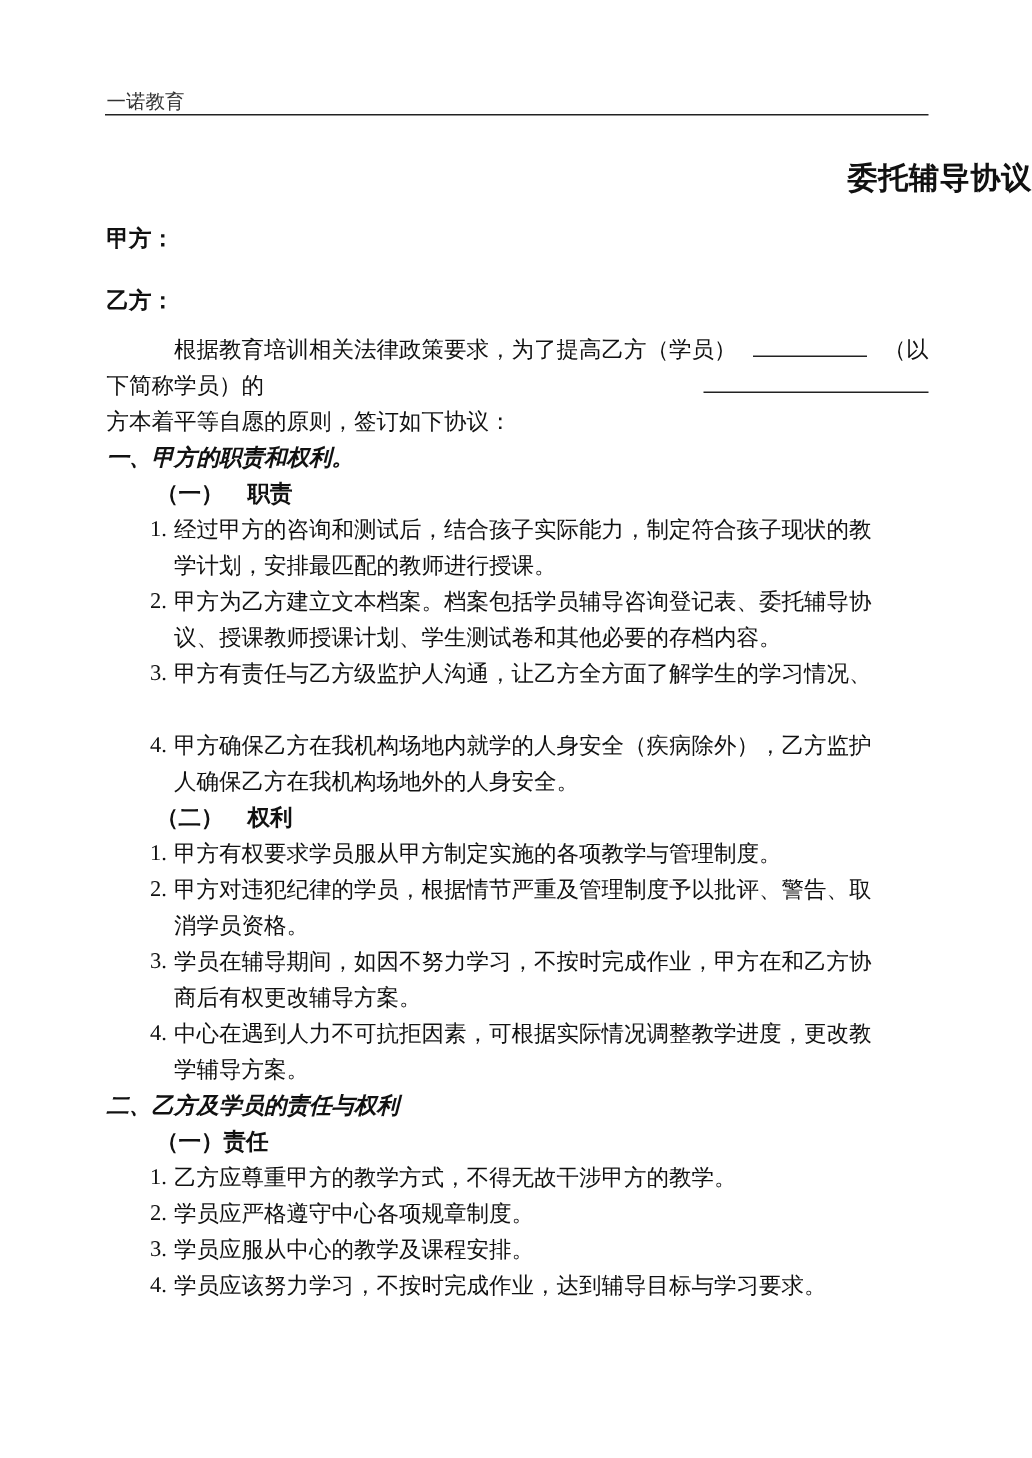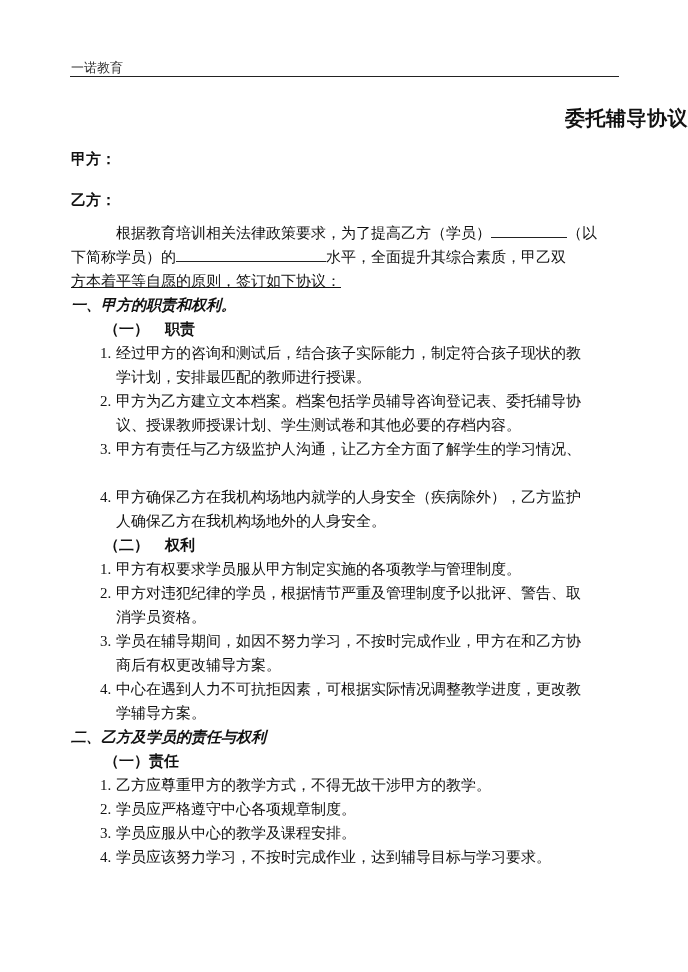--- a/index.html
+++ b/index.html
@@ -5,22 +5,22 @@
   html, body { margin: 0; padding: 0; background: #ffffff; }
   body { width: 688px; height: 972px; position: relative; overflow: hidden;
          font-family: "DejaVu Serif", "Liberation Serif", serif; color: #111; }
   .page { position: absolute; left: 0; top: 0; width: 688px; height: 684px; background: #fff; }
   .header-text { position: absolute; left: 71px; top: 59px; font-size: 13px; color: #333; letter-spacing: 0px; }
   .header-rule { position: absolute; left: 70px; top: 76px; width: 549px; height: 0; border-top: 1.2px solid #222; }
   .title { position: absolute; left: 0; width: 688px; top: 105px; text-align: right;
            font-family: "DejaVu Sans", "Liberation Sans", sans-serif; font-weight: bold; font-size: 20px; letter-spacing: 0.5px; }
   .party { position: absolute; left: 71px; font-weight: bold; font-size: 15px; }
   .para { position: absolute; left: 71px; width: 548px; font-size: 15px; line-height: 24px; }
-  .line { white-space: nowrap; display: flex; }
-  .line.last { justify-content: flex-start; text-decoration: underline; }
+  .line { white-space: nowrap; display: flex; justify-content: space-between; }
+  .line.last { justify-content: flex-start; }
   .indent { padding-left: 45px; }
   .blank { display: inline-block; border-bottom: 1px solid #222; height: 16px; vertical-align: baseline; }
   .h1 { position: absolute; left: 71px; font-weight: bold; font-size: 15px; line-height: 24px; font-style: italic; }
   .h2 { position: absolute; left: 104px; font-weight: bold; font-size: 15px; line-height: 24px; }
   .h2 .gap { display: inline-block; width: 16px; }
   .item { position: absolute; left: 100px; width: 518px; font-size: 15px; line-height: 24px; }
   .item .num { position: absolute; left: 0; top: 0; font-family: "Liberation Serif", serif; }
   .item .txt { margin-left: 16px; display: block; }
   .item .row { display: flex; justify-content: space-between; white-space: nowrap; }
   .item .row.last { justify-content: flex-start; }
@@ -40,21 +40,20 @@
 
   <div class="para" style="top:221px">
     <div class="line indent">
       <span>根据教育培训相关法律政策要求，为了提高乙方（学员）</span>
       <span class="blank" style="width:76px"></span>
       <span>（以</span>
     </div>
     <div class="line">
       <span>下简称学员）的</span>
       <span class="blank" style="width:150px"></span>
-      <span>水平，全面提升其综合素质，甲乙双</span>
     </div>
     <div class="line last">
       <span>方本着平等自愿的原则，签订如下协议：</span>
     </div>
   </div>
 
   <div class="h1" style="top:293px">一、甲方的职责和权利。</div>
 
   <div class="h2" style="top:317px">
     <span>（一）</span><span class="gap"></span><span>职责</span>

